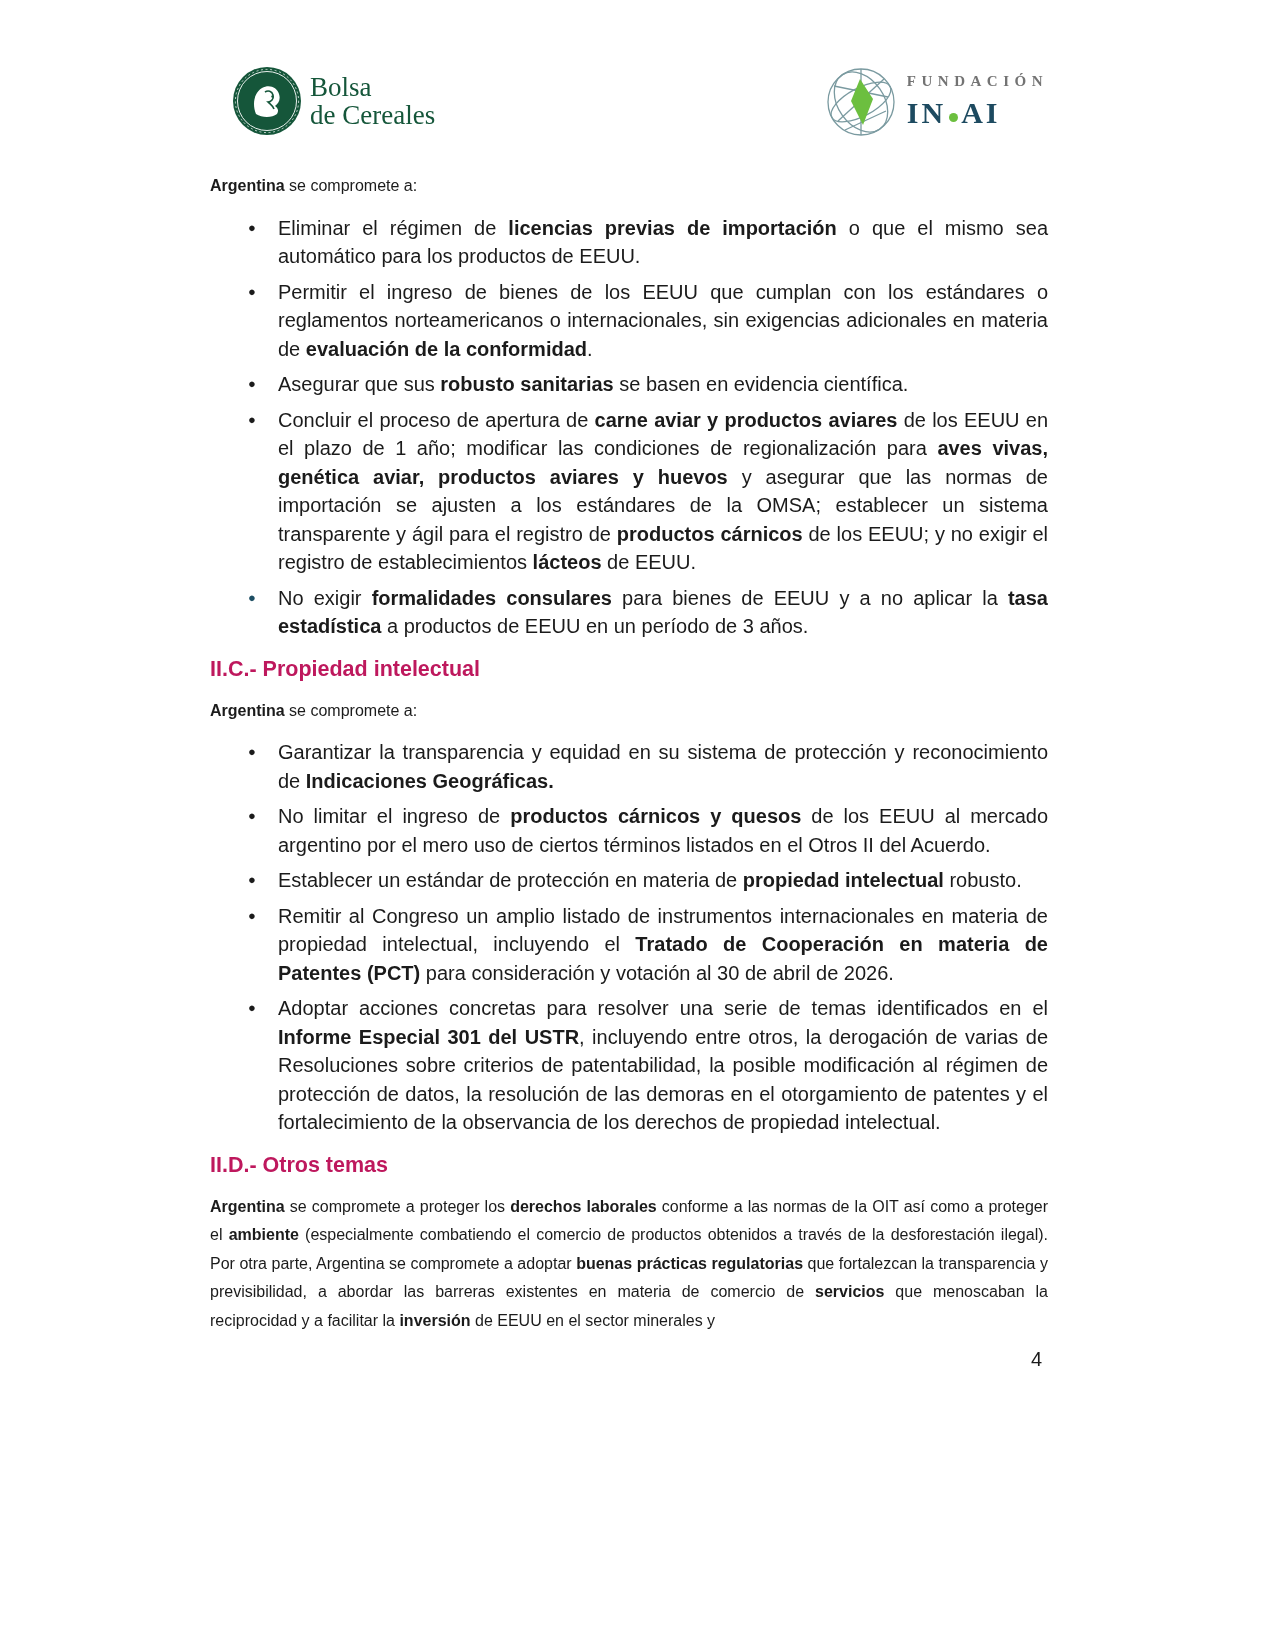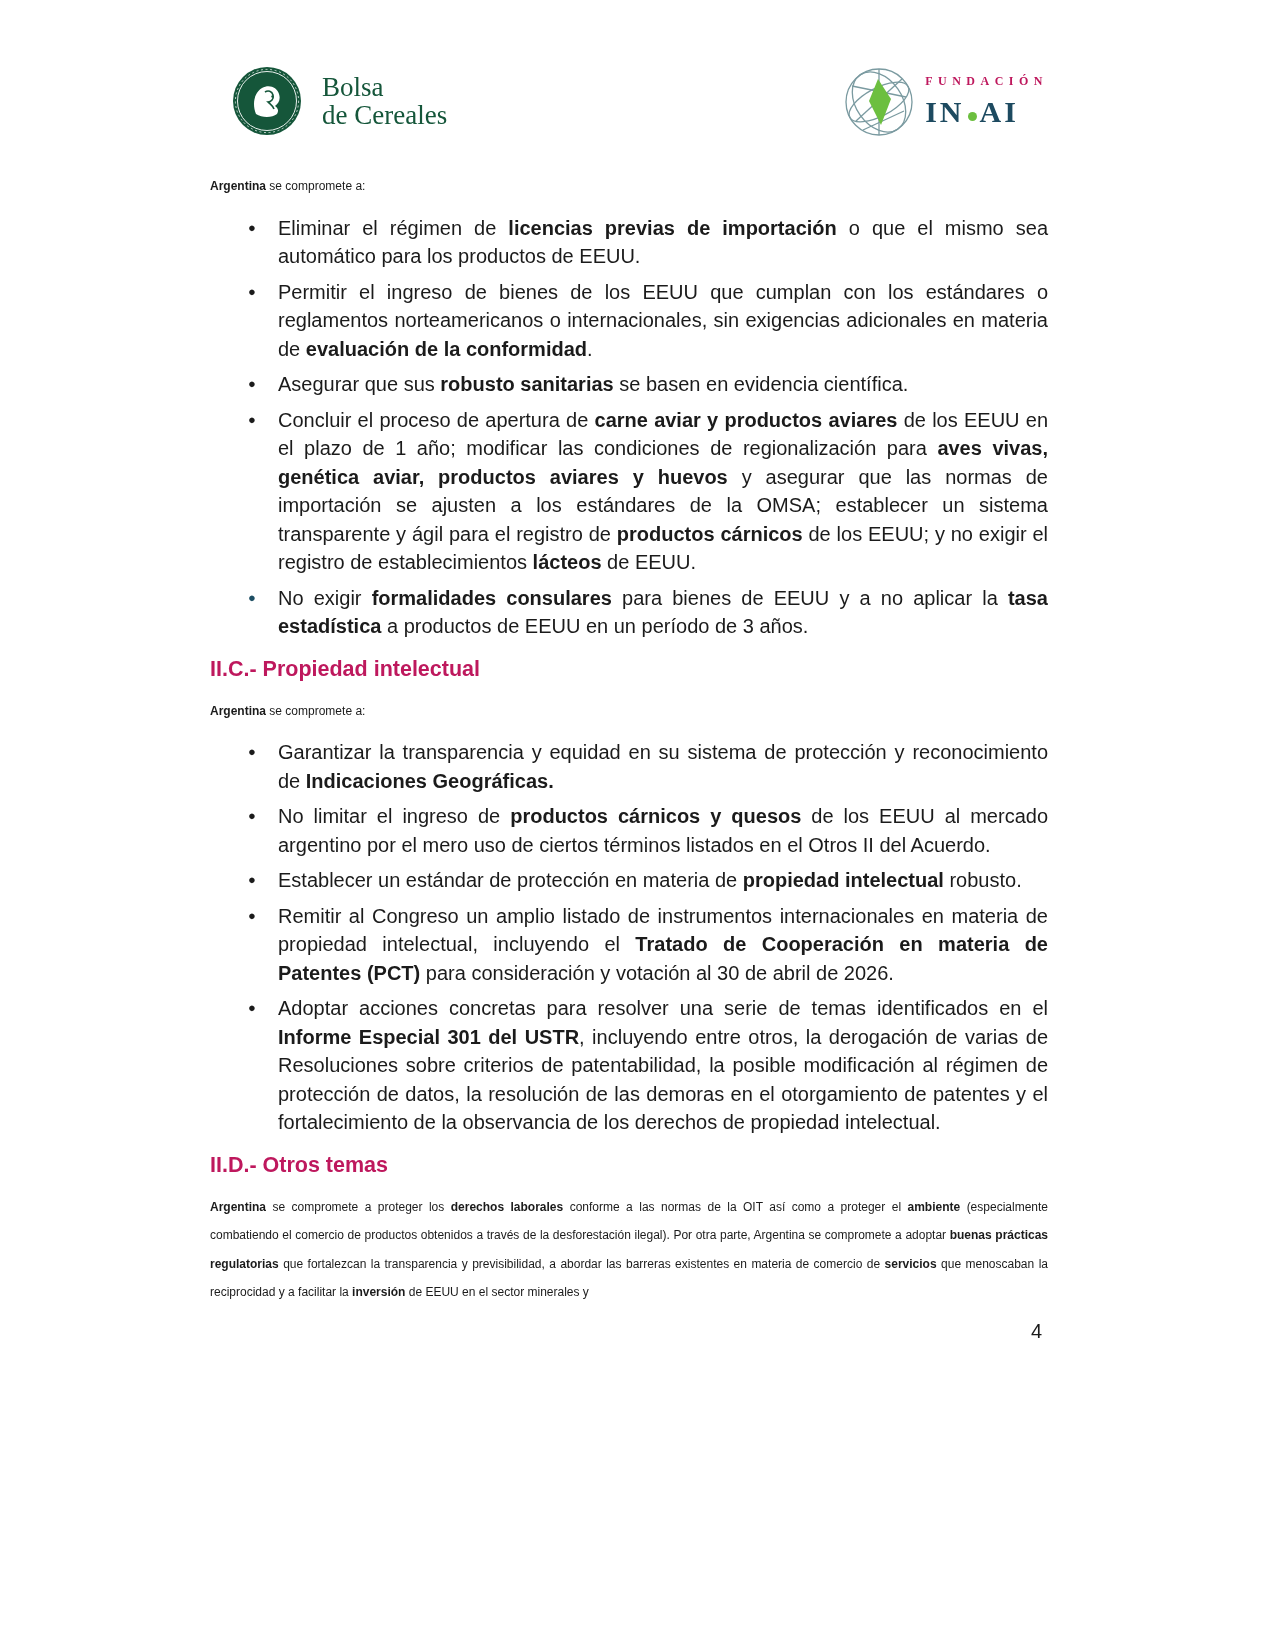--- a/index.html
+++ b/index.html
@@ -19,39 +19,39 @@
   .header {
     display: flex;
     justify-content: space-between;
     align-items: flex-start;
     margin-bottom: 26px;
     height: 80px;
   }
   .logo-bolsa {
     display: flex;
     align-items: center;
-    gap: 20px;
+    gap: 8px;
     margin-left: 22px;
   }
   .bolsa-text {
     font-family: "Liberation Serif", serif;
     color: #15563a;
     font-size: 27px;
     line-height: 28px;
   }
   .logo-inai {
     display: flex;
     align-items: center;
     gap: 10px;
   }
   .inai-text { padding-top: 4px; }
   .inai-top {
     font-family: "Liberation Serif", serif;
-    color: #be185d;
-    font-size: 12px;
+    color: #737373;
+    font-size: 15px;
     font-weight: 700;
     letter-spacing: 5.5px;
     margin-bottom: 1px;
     white-space: nowrap;
   }
   .inai-main {
     font-family: "Liberation Serif", serif;
     color: #1d4a60;
     font-size: 30px;
     line-height: 44px;
@@ -61,21 +61,21 @@
   }
   .inai-dot {
     display: inline-block;
     width: 9px; height: 9px;
     border-radius: 50%;
     background: #6cbf3f;
     margin: 0 3px 1px 3px;
   }
   
   .para {
-    font-size: 12px;
+    font-size: 16px;
     line-height: 28.5px;
     text-align: justify;
     margin: 0 0 13px 0;
   }
   .para b, .blist b { font-weight: 700; }
   h2.section-heading {
     color: #be185d;
     font-size: 21.5px;
     line-height: 28px;
     font-weight: 700;

